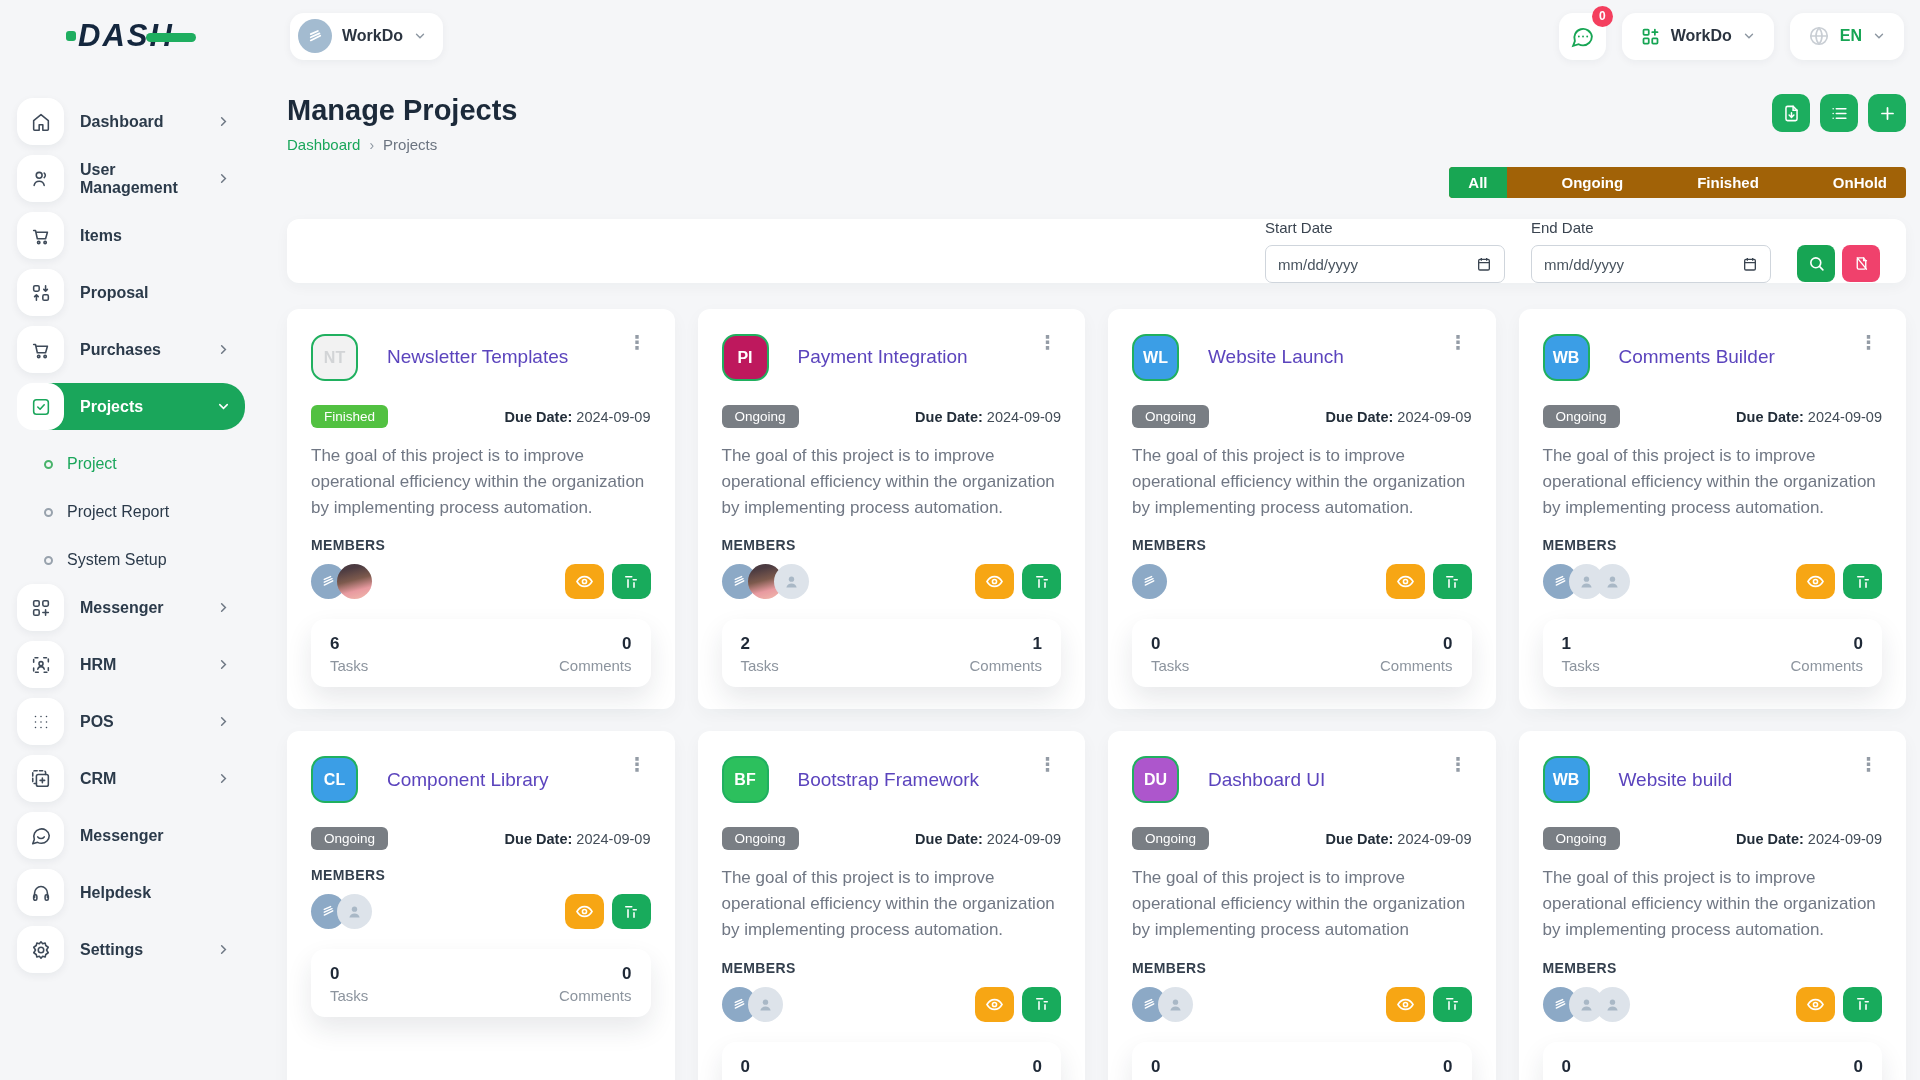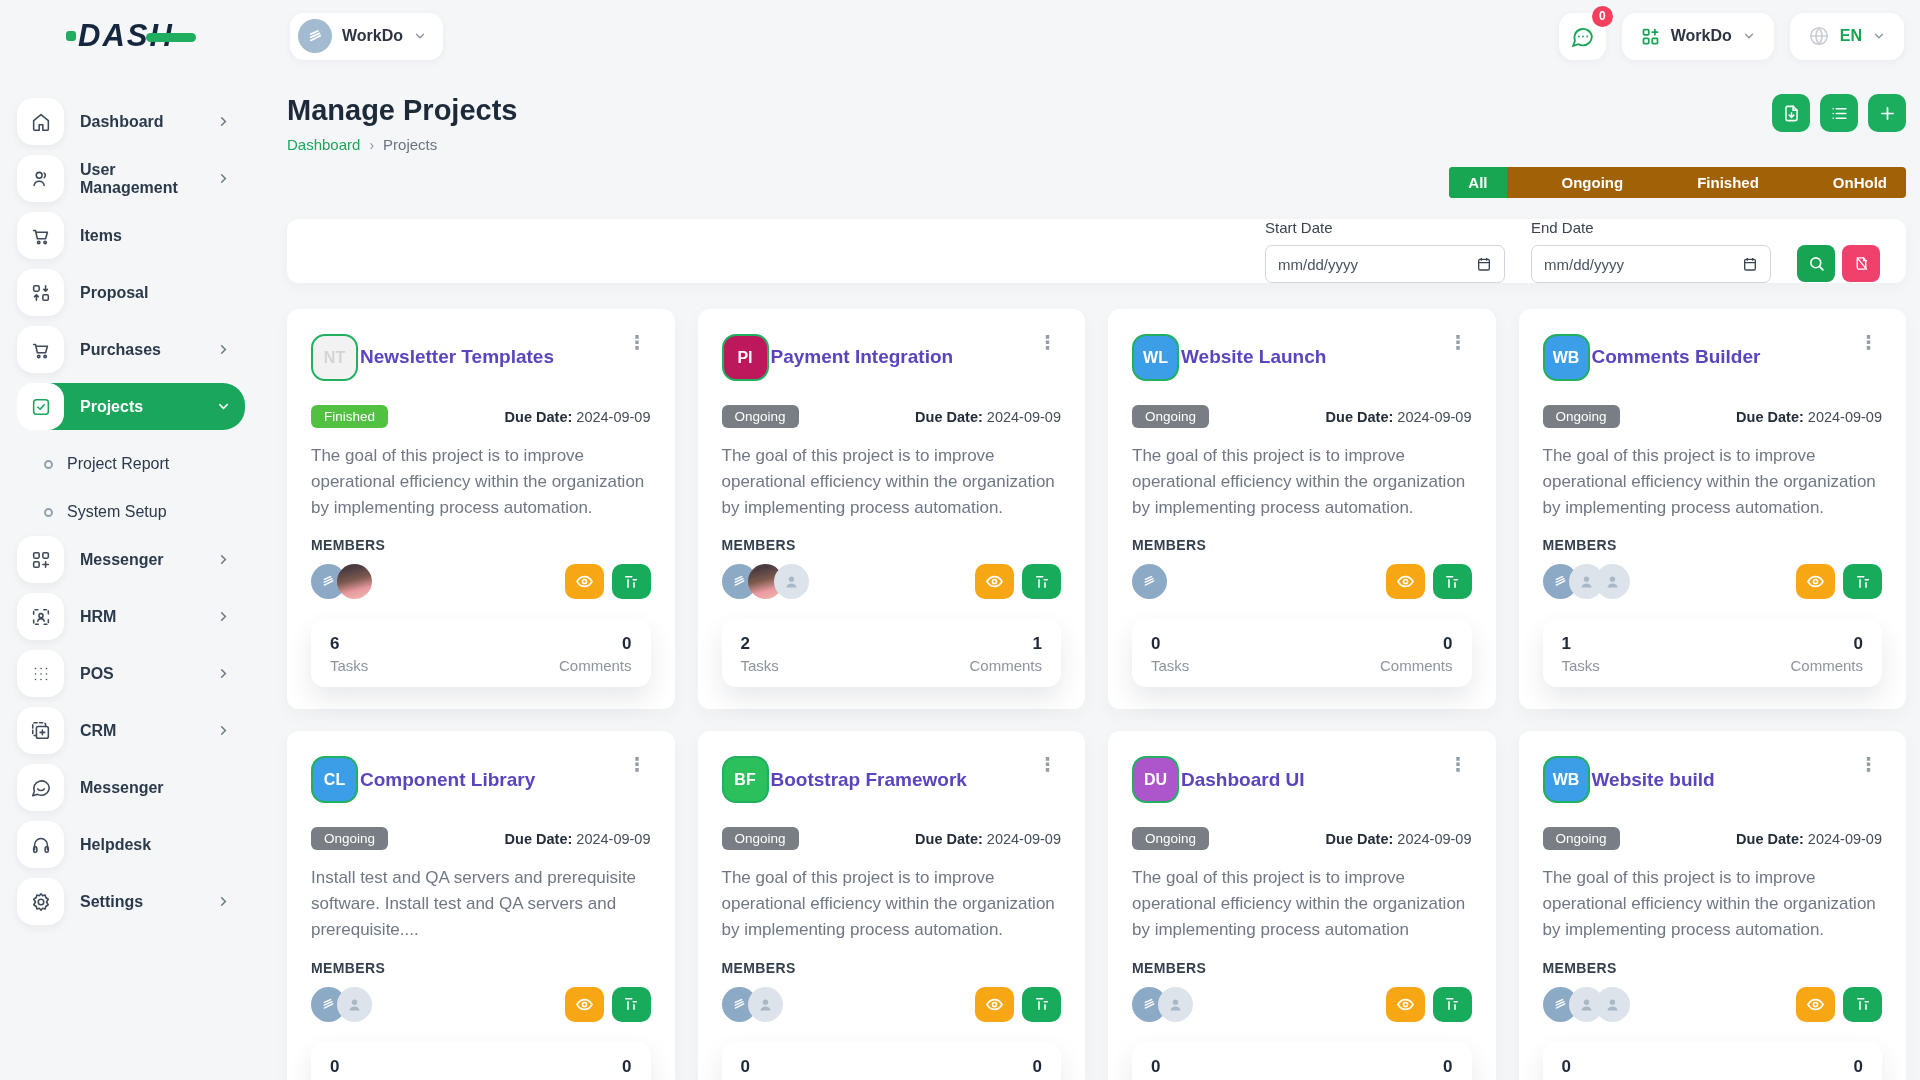--- a/index.html
+++ b/index.html
@@ -74,21 +74,21 @@
             color:#fff; cursor:pointer; }
   .sq-btn.search { background:#17a554; }
   .sq-btn.reset { background:#f0416c; }
 
   
   .grid { margin-top:26px; display:grid; grid-template-columns:repeat(4,1fr); gap:22px 23px; }
   .card { background:#fff; border-radius:12px; box-shadow:0 6px 18px rgba(25,39,52,.04); padding:25px 24px 22px; position:relative; }
   .card-head { display:flex; align-items:center; }
   .pav { width:47px; height:47px; border-radius:14px; border:2px solid #20b05f; display:flex; align-items:center;
          justify-content:center; font-size:16px; font-weight:700; flex:none; }
-  .ptitle { margin-left:2px; font-size:19px; font-weight:700; color:#5b44bd; cursor:pointer; line-height:1.2; }
+  .ptitle { margin-left:29px; font-size:19px; font-weight:400; color:#5b44bd; cursor:pointer; line-height:1.2; }
   .kebab { margin-left:auto; align-self:flex-start; color:#949ca6; font-size:19px; font-weight:700; line-height:14px;
            letter-spacing:0; cursor:pointer; padding:2px 4px; }
   .status-row { display:flex; align-items:center; margin-top:24px; }
   .badge { padding:4px 13px; border-radius:6px; font-size:13.5px; color:#fff; }
   .due { margin-left:auto; font-size:14.5px; color:#424c57; }
   .due b { color:#222d39; font-weight:700;margin-left:46px; }
   .desc { margin-top:15px; font-size:17px; line-height:1.52; color:#707784; }
   .members-label { margin-top:17px; font-size:14px; font-weight:700; color:#333f4d; letter-spacing:.4px; }
   .mem-row { margin-top:11px; display:flex; align-items:center; }
   .avatars { display:flex; }
@@ -246,20 +246,24 @@
               <path d="M8.5 12l2.5 2.5 4.5-5"></path>
             </svg>
           </span>
           <span class="side-label">Projects</span>
           <span class="side-chev">
             <svg width="15" height="15" viewBox="0 0 24 24" fill="none" stroke="currentColor" stroke-width="2.4" stroke-linecap="round">
               <path d="M6 9l6 6 6-6"></path>
             </svg>
           </span>
         </div>
+        <div class="side-sub active">
+          <span class="sub-dot"></span>
+          <span class="lbl">Project</span>
+        </div>
         <div class="side-sub">
           <span class="sub-dot"></span>
           <span class="lbl">Project Report</span>
         </div>
         <div class="side-sub">
           <span class="sub-dot"></span>
           <span class="lbl">System Setup</span>
         </div>
         <div class="side-item">
           <span class="side-icon">
@@ -652,21 +656,20 @@
           <div class="card">
             <div class="card-head">
               <span class="pav" style="background:#3b9ee6;color:#ffffff">CL</span>
               <span class="ptitle">Component Library</span>
               <span class="kebab">⋮</span>
             </div>
             <div class="status-row">
               <span class="badge" style="background:#797e84">Ongoing</span>
               <span class="due"><b>Due Date:</b> 2024-09-09</span>
             </div>
-            <p class="desc">Install test and QA servers and prerequisite software. Install test and QA servers and prerequisite....</p>
             <div class="members-label">MEMBERS</div>
             <div class="mem-row">
               <div class="avatars">
                 <span class="mav company">
                   <svg width="17" height="17" viewBox="0 0 24 24" fill="none" stroke="#fff" stroke-width="2" stroke-linecap="round">
                     <path d="M6 9l9-4M6 13l11-5M6 17l12-6"></path>
                   </svg>
                 </span>
                 <span class="mav placeholder">
                   <svg width="19" height="19" viewBox="0 0 24 24" fill="currentColor">

